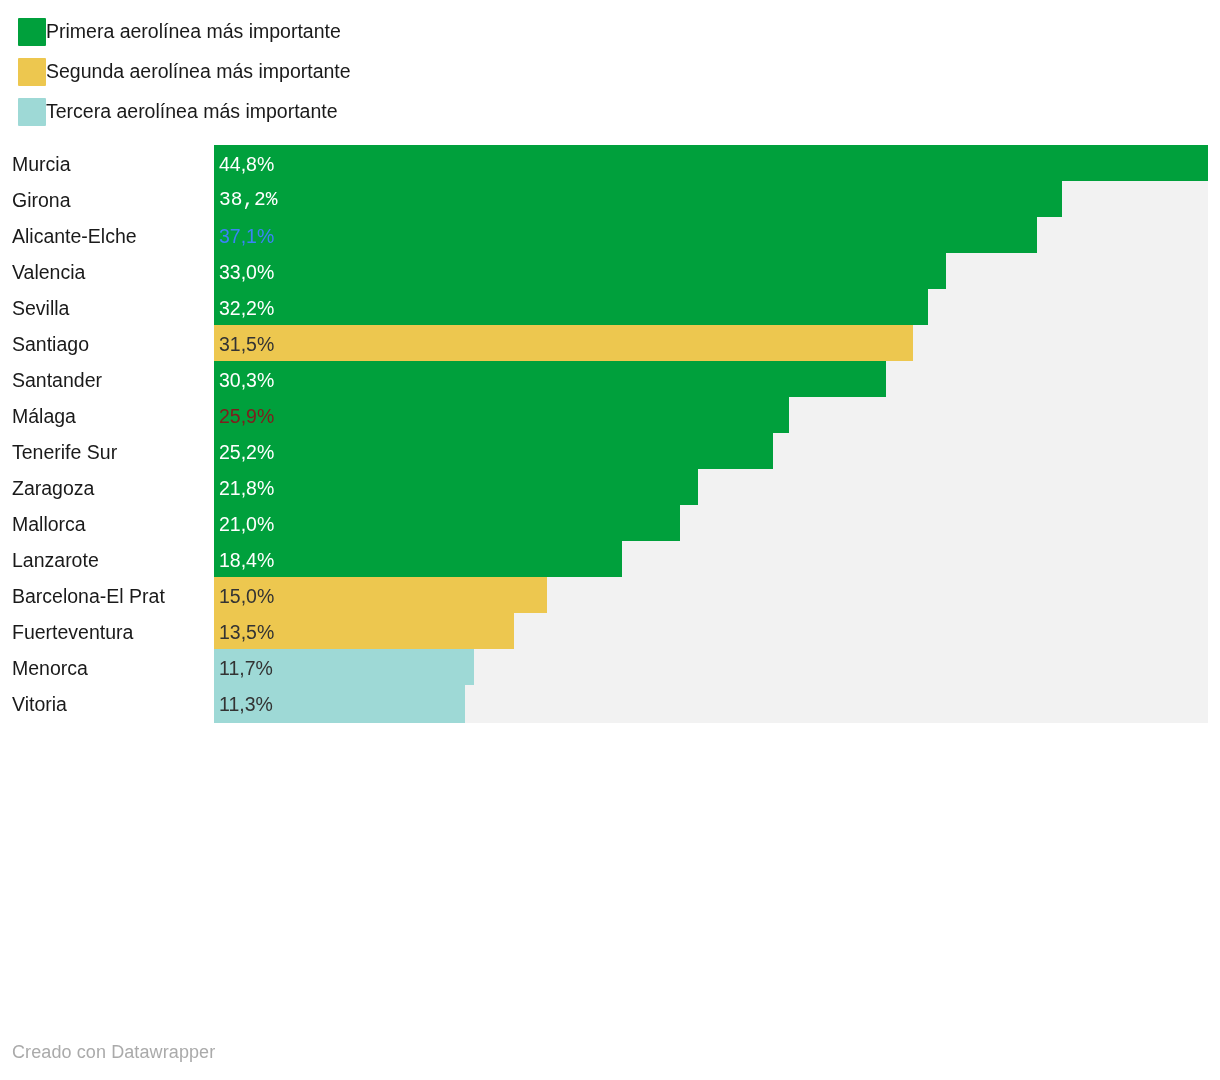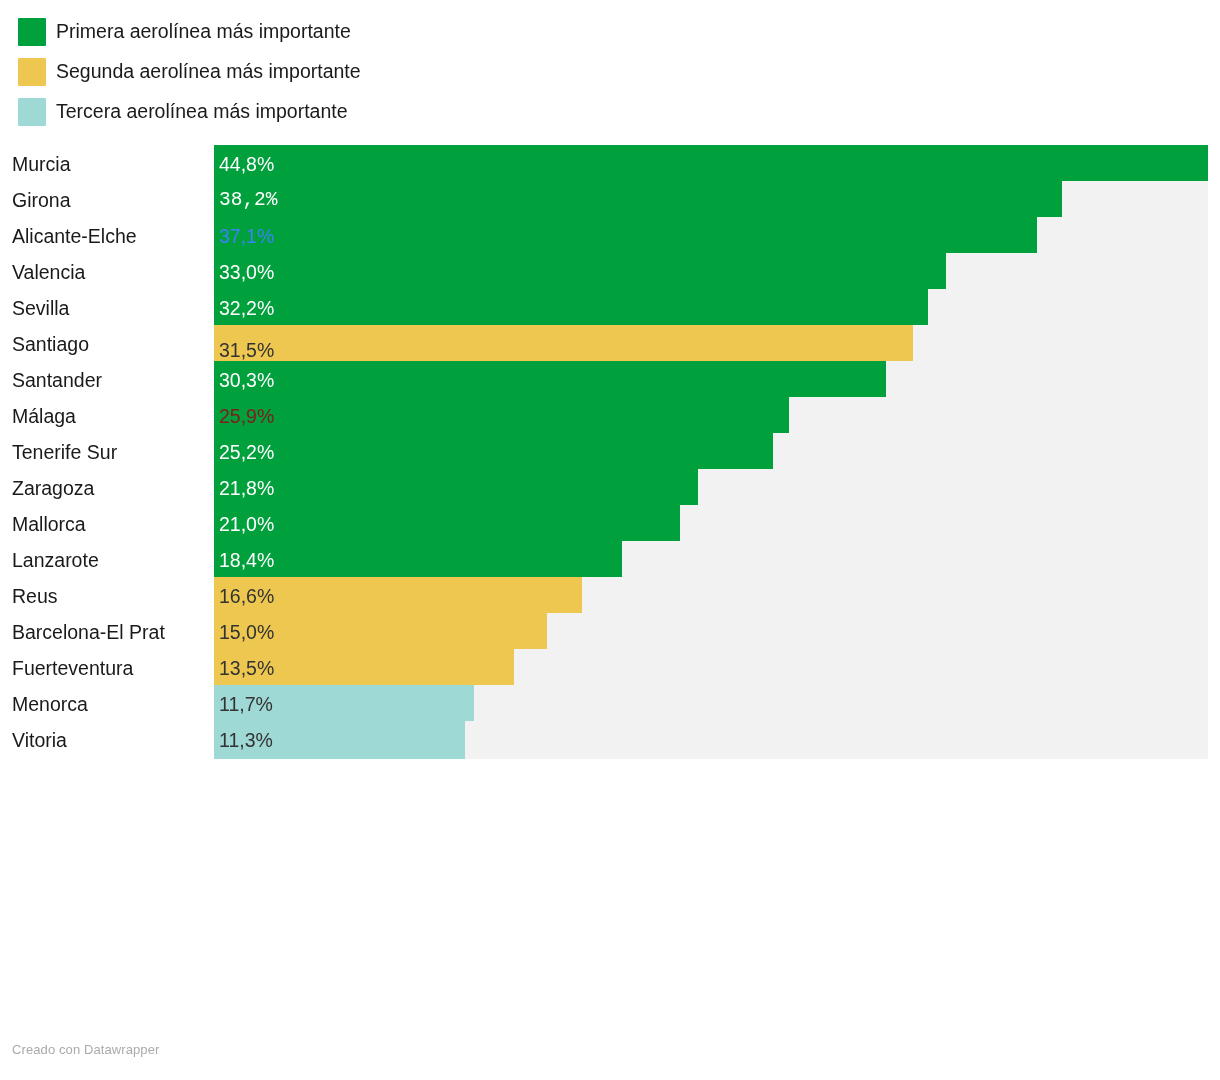--- a/index.html
+++ b/index.html
@@ -28,21 +28,21 @@
     align-items: center;
     height: 40px;
   }
   .legend-swatch {
     width: 28px;
     height: 28px;
     flex: 0 0 28px;
     border-radius: 1px;
   }
   .legend-label {
-    margin-left: 10px;
+    margin-left: 0;
     font-size: 19.5px;
     line-height: 1;
     color: #1a1a1a;
     white-space: nowrap;
   }
 
   
   #chart {
     position: absolute;
     left: 0;
@@ -87,21 +87,21 @@
     white-space: nowrap;
   }
   .val-light { color: #ffffff; }
   .val-dark  { color: #333333; }
 
   
   #footer {
     position: absolute;
     left: 12px;
     top: 1042px;
-    font-size: 13px;
+    font-size: 18px;
     color: #aaaaaa;
     letter-spacing: 0.1px;
   }
 </style>
 </head>
 <body>
 
 <div id="legend">
     <div class="legend-item">
       <span class="legend-swatch" style="background: rgb(0, 160, 60);"></span>
@@ -151,21 +151,21 @@
       <div class="track" style="background: rgb(242, 242, 242);">
         <div class="bar" style="width: 714.438px; background: rgb(0, 160, 60);"></div>
       </div>
       <div class="bar-value val-light" style="color: rgb(255, 255, 255);">32,2%</div>
     </div>
     <div class="row">
       <div class="row-label">Santiago</div>
       <div class="track" style="background: rgb(242, 242, 242);">
         <div class="bar" style="width: 698.906px; background: rgb(237, 199, 79);"></div>
       </div>
-      <div class="bar-value val-dark" style="color: rgb(51, 51, 51); margin-top: 6px;">31,5%</div>
+      <div class="bar-value val-dark" style="color: rgb(51, 51, 51);">31,5%</div>
     </div>
     <div class="row">
       <div class="row-label">Santander</div>
       <div class="track" style="background: rgb(242, 242, 242);">
         <div class="bar" style="width: 672.281px; background: rgb(0, 160, 60);"></div>
       </div>
       <div class="bar-value val-light" style="color: rgb(255, 255, 255);">30,3%</div>
     </div>
     <div class="row">
       <div class="row-label">Málaga</div>
@@ -196,27 +196,20 @@
       <div class="bar-value val-light" style="color: rgb(255, 255, 255);">21,0%</div>
     </div>
     <div class="row">
       <div class="row-label">Lanzarote</div>
       <div class="track" style="background: rgb(242, 242, 242);">
         <div class="bar" style="width: 408.25px; background: rgb(0, 160, 60);"></div>
       </div>
       <div class="bar-value val-light" style="color: rgb(255, 255, 255);">18,4%</div>
     </div>
     <div class="row">
-      <div class="row-label">Reus</div>
-      <div class="track" style="background: rgb(242, 242, 242);">
-        <div class="bar" style="width: 368.312px; background: rgb(237, 199, 79);"></div>
-      </div>
-      <div class="bar-value val-dark" style="color: rgb(51, 51, 51);">16,6%</div>
-    </div>
-    <div class="row">
       <div class="row-label">Barcelona-El Prat</div>
       <div class="track" style="background: rgb(242, 242, 242);">
         <div class="bar" style="width: 332.812px; background: rgb(237, 199, 79);"></div>
       </div>
       <div class="bar-value val-dark" style="color: rgb(51, 51, 51);">15,0%</div>
     </div>
     <div class="row">
       <div class="row-label">Fuerteventura</div>
       <div class="track" style="background: rgb(242, 242, 242);">
         <div class="bar" style="width: 299.531px; background: rgb(237, 199, 79);"></div>

